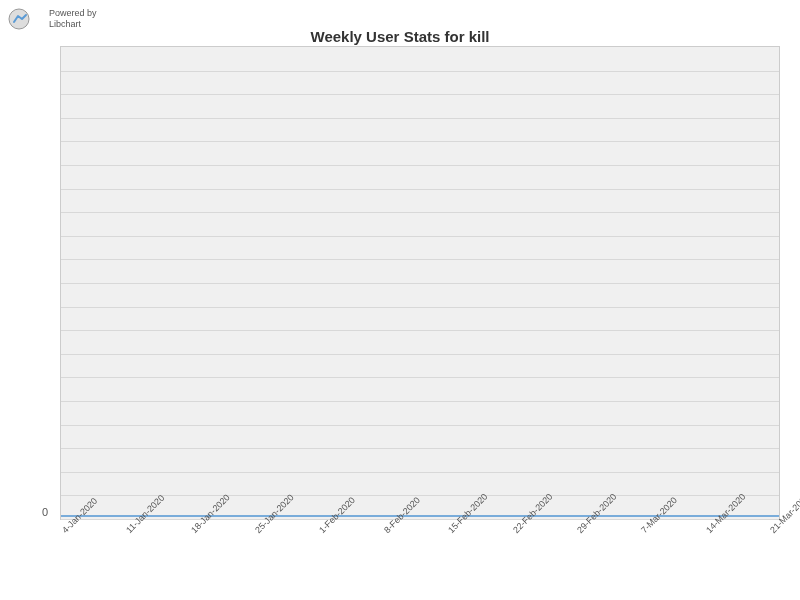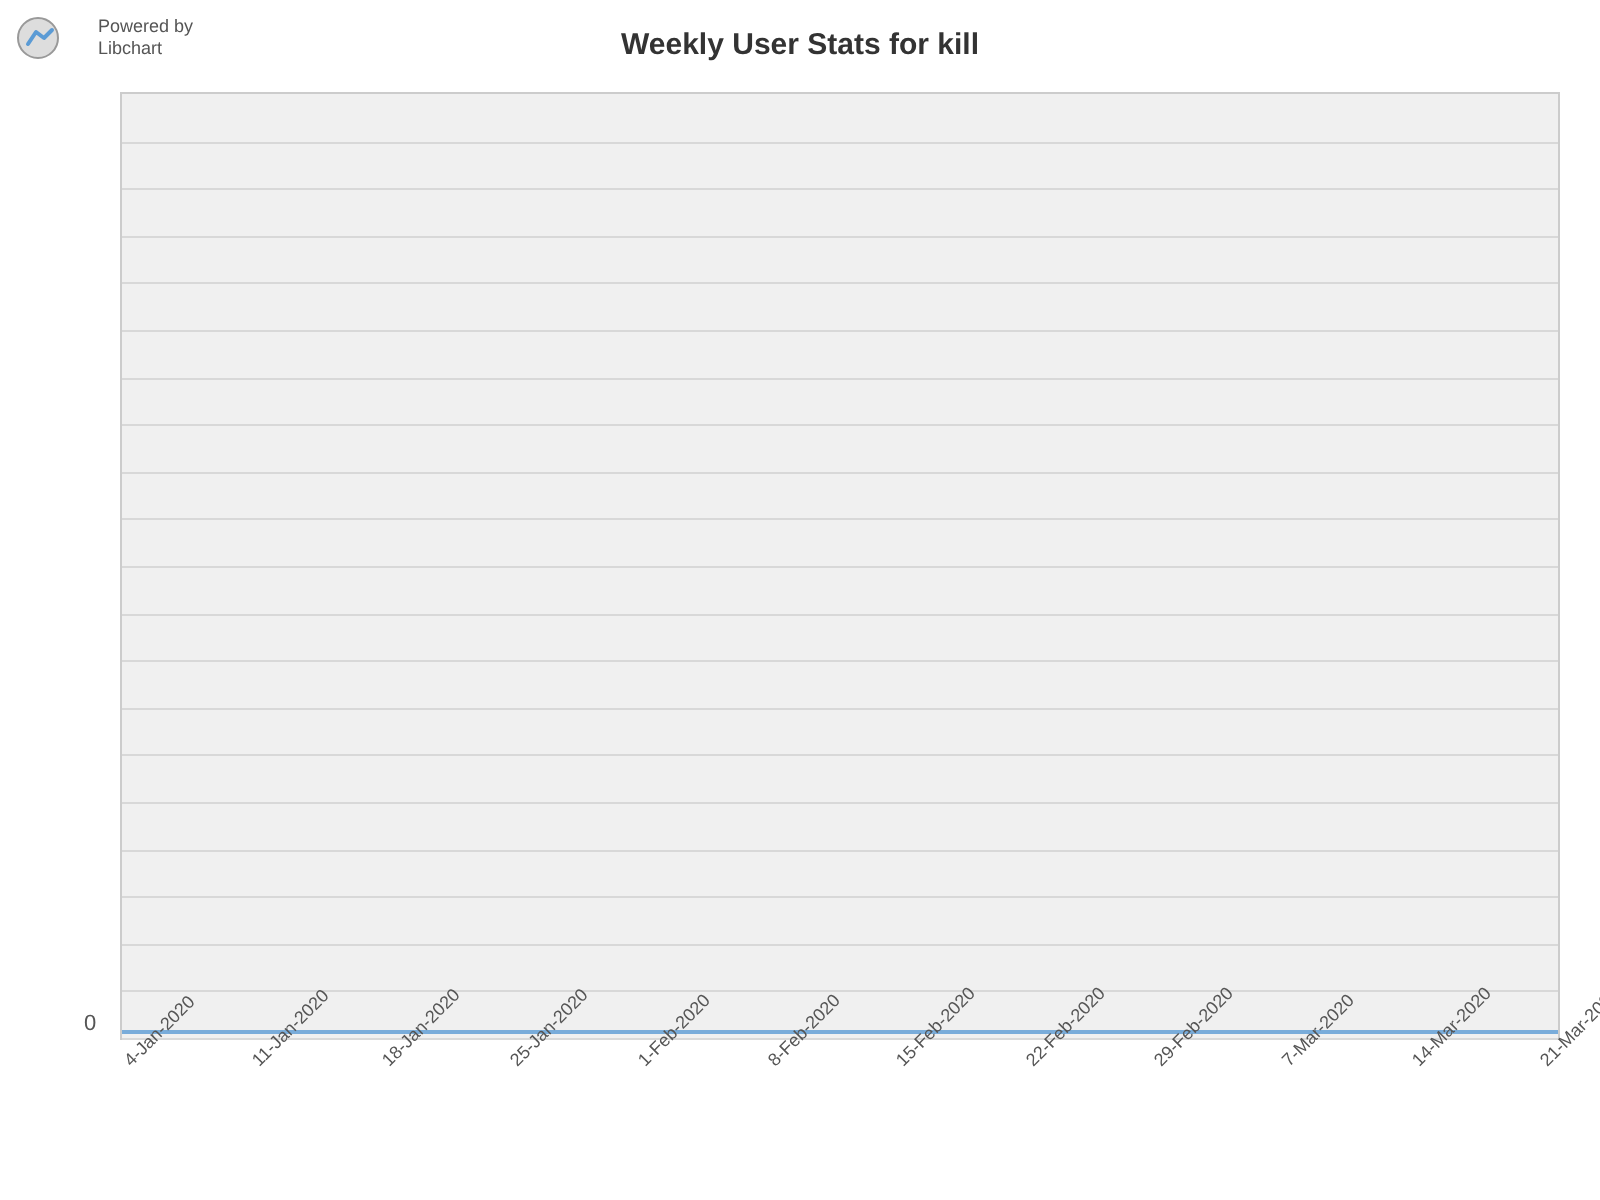--- a/index.html
+++ b/index.html
@@ -30,21 +30,21 @@
       font-size: 9px;
       color: #555;
       line-height: 1.2;
     }
 
     .chart-title {
       text-align: center;
       font-size: 15px;
       font-weight: bold;
       color: #333;
-      padding-top: 14px;
+      padding-top: 28px;
       padding-bottom: 4px;
     }
 
     .chart-container {
       position: absolute;
       top: 46px;
       left: 60px;
       right: 20px;
       bottom: 80px;
       background: #f0f0f0;

